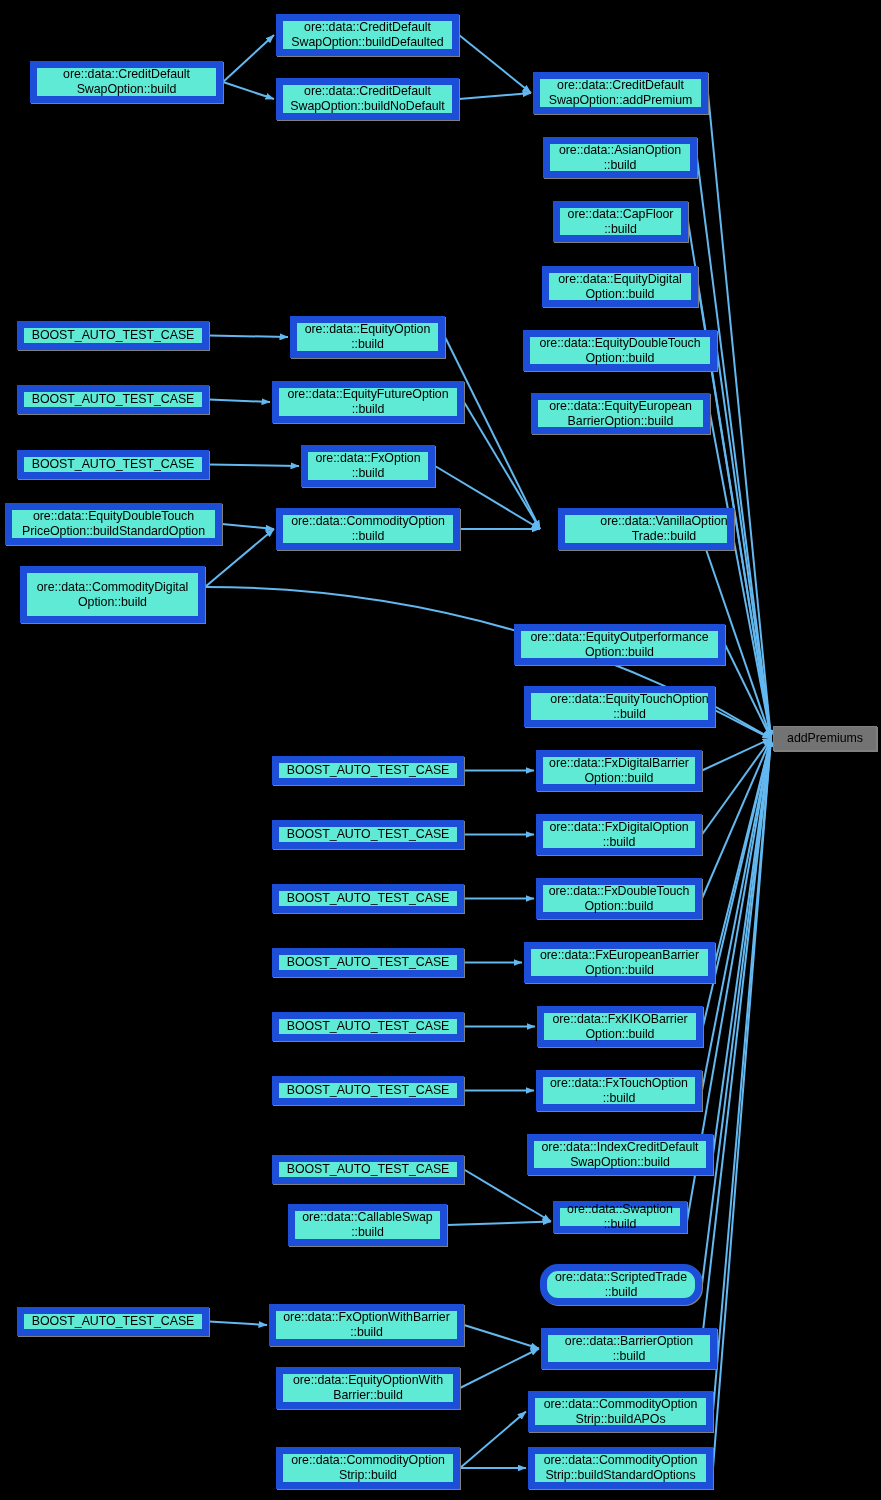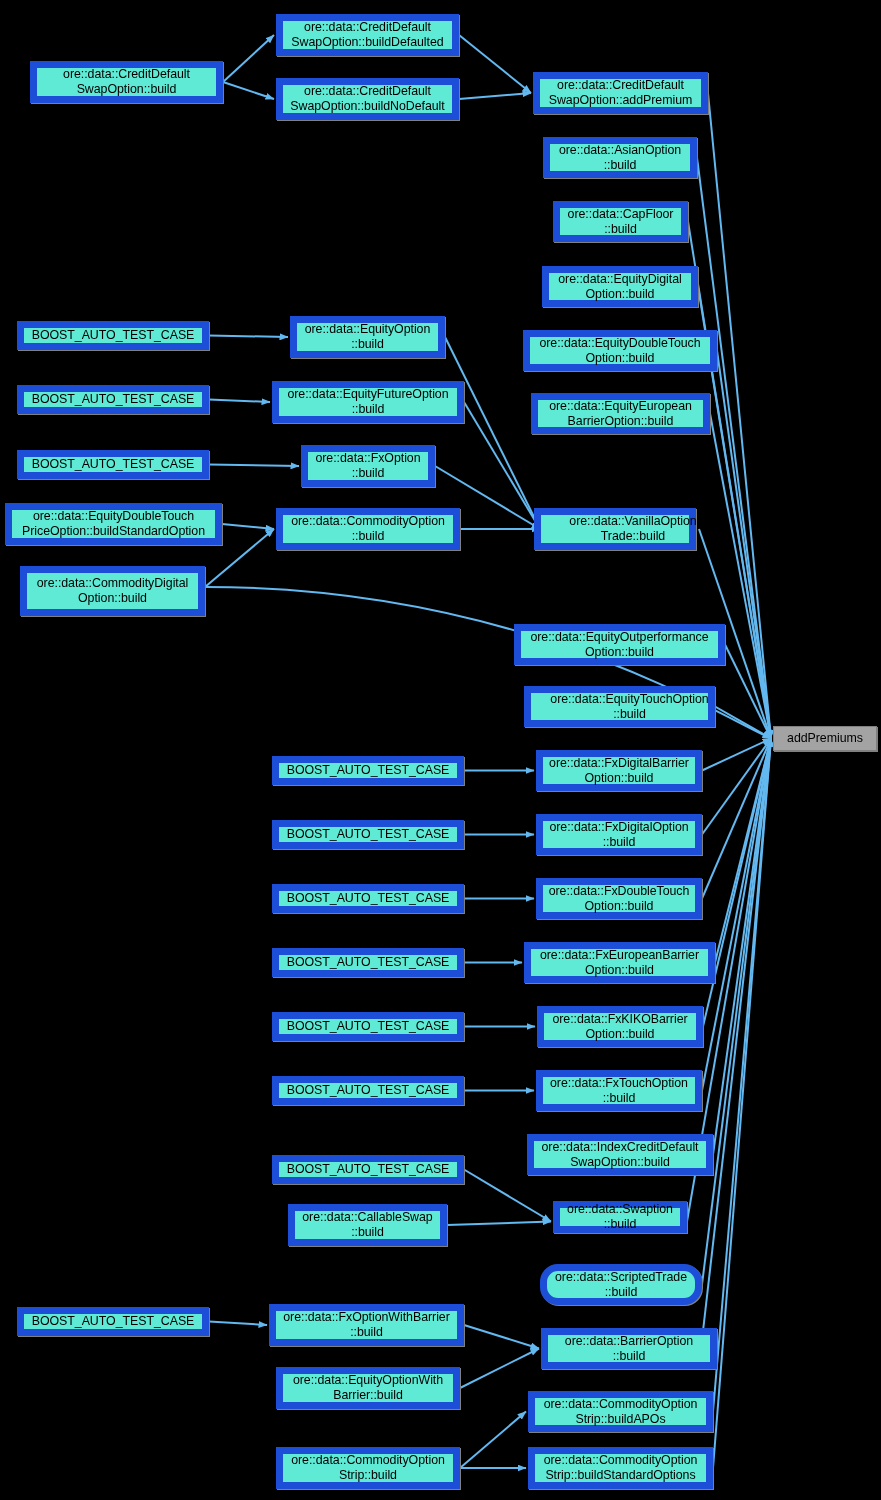--- a/index.html
+++ b/index.html
@@ -22,21 +22,21 @@
     line-height:14.6px;
     text-align:center;
     display:flex;
     align-items:center;
     justify-content:center;
     white-space:pre-line;
     letter-spacing:-0.05px;
     z-index:5;
   }
   .node.center{
-    background:#a3a3a3;
+    background:#737373;
     border:1px solid #808080;
     text-align:center;
   }
 </style>
 </head>
 <body>
 
 <div id="canvas">
   <svg class="edges" id="edge-layer" viewBox="0 0 881 1500">
     <defs>
@@ -120,23 +120,23 @@
       <div class="node" style="left: 17px; top: 385px; width: 192px; height: 29px;">BOOST_AUTO_TEST_CASE</div>
       <div class="node" style="left: 272px; top: 381px; width: 192px; height: 42px;">ore::data::EquityFutureOption
 ::build</div>
       <div class="node" style="left: 17px; top: 450px; width: 192px; height: 29px;">BOOST_AUTO_TEST_CASE</div>
       <div class="node" style="left: 301px; top: 445px; width: 134px; height: 42px;">ore::data::FxOption
 ::build</div>
       <div class="node" style="left: 5px; top: 503px; width: 217px; height: 42px;">ore::data::EquityDoubleTouch
 PriceOption::buildStandardOption</div>
       <div class="node" style="left: 276px; top: 508px; width: 184px; height: 42px;">ore::data::CommodityOption
 ::build</div>
-      <div class="node" style="left: 534px; top: 508px; width: 162px; height: 42px; padding-left: 36px;">ore::data::VanillaOption
+      <div class="node" style="left: 558px; top: 508px; width: 176px; height: 42px; padding-left: 36px;">ore::data::VanillaOption
 Trade::build</div>
-      <div class="node" style="left: 20px; top: 566px; width: 185px; height: 50px;">ore::data::CommodityDigital
+      <div class="node" style="left: 20px; top: 566px; width: 185px; height: 57px;">ore::data::CommodityDigital
 Option::build</div>
       <div class="node" style="left: 514px; top: 624px; width: 211px; height: 41px;">ore::data::EquityOutperformance
 Option::build</div>
       <div class="node" style="left: 524px; top: 686px; width: 191px; height: 41px; padding-left: 20px;">ore::data::EquityTouchOption
 ::build</div>
       <div class="node center" style="left: 773px; top: 726px; width: 104px; height: 25px;">addPremiums</div>
       <div class="node" style="left: 272px; top: 756px; width: 192px; height: 29px;">BOOST_AUTO_TEST_CASE</div>
       <div class="node" style="left: 536px; top: 750px; width: 166px; height: 41px;">ore::data::FxDigitalBarrier
 Option::build</div>
       <div class="node" style="left: 272px; top: 820px; width: 192px; height: 29px;">BOOST_AUTO_TEST_CASE</div>

